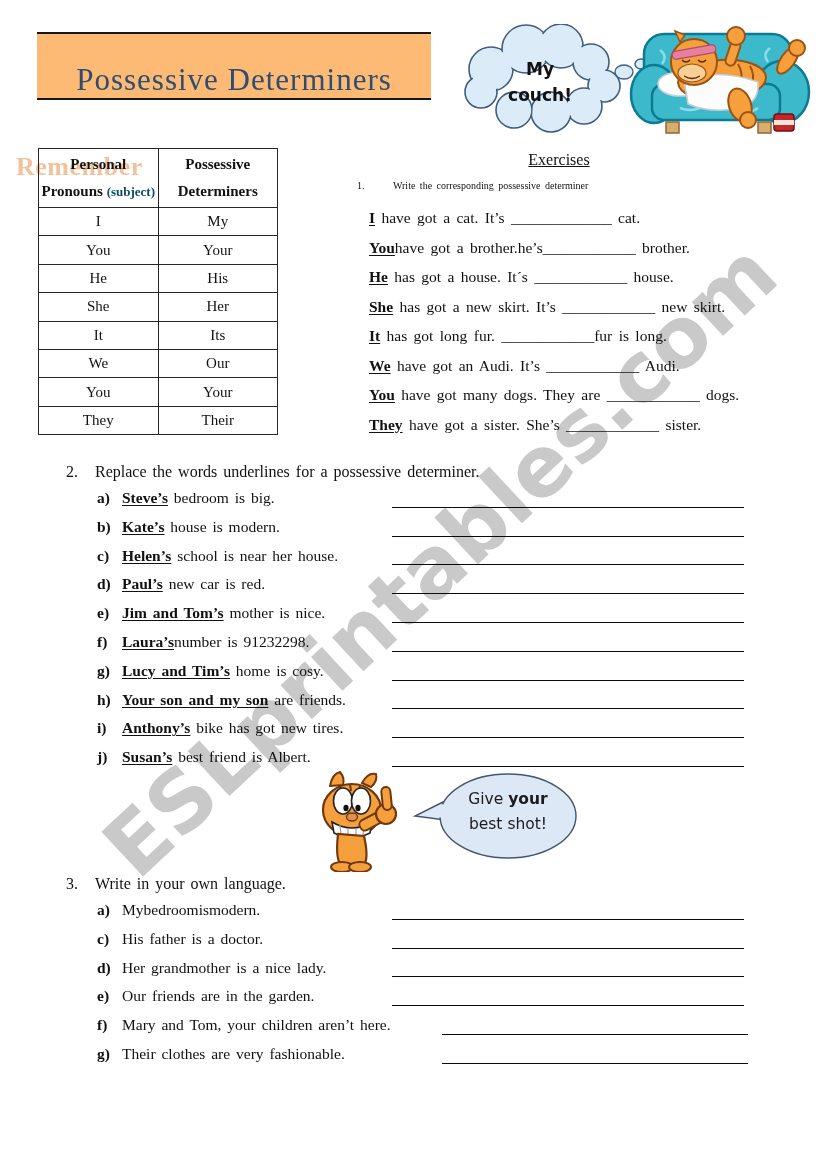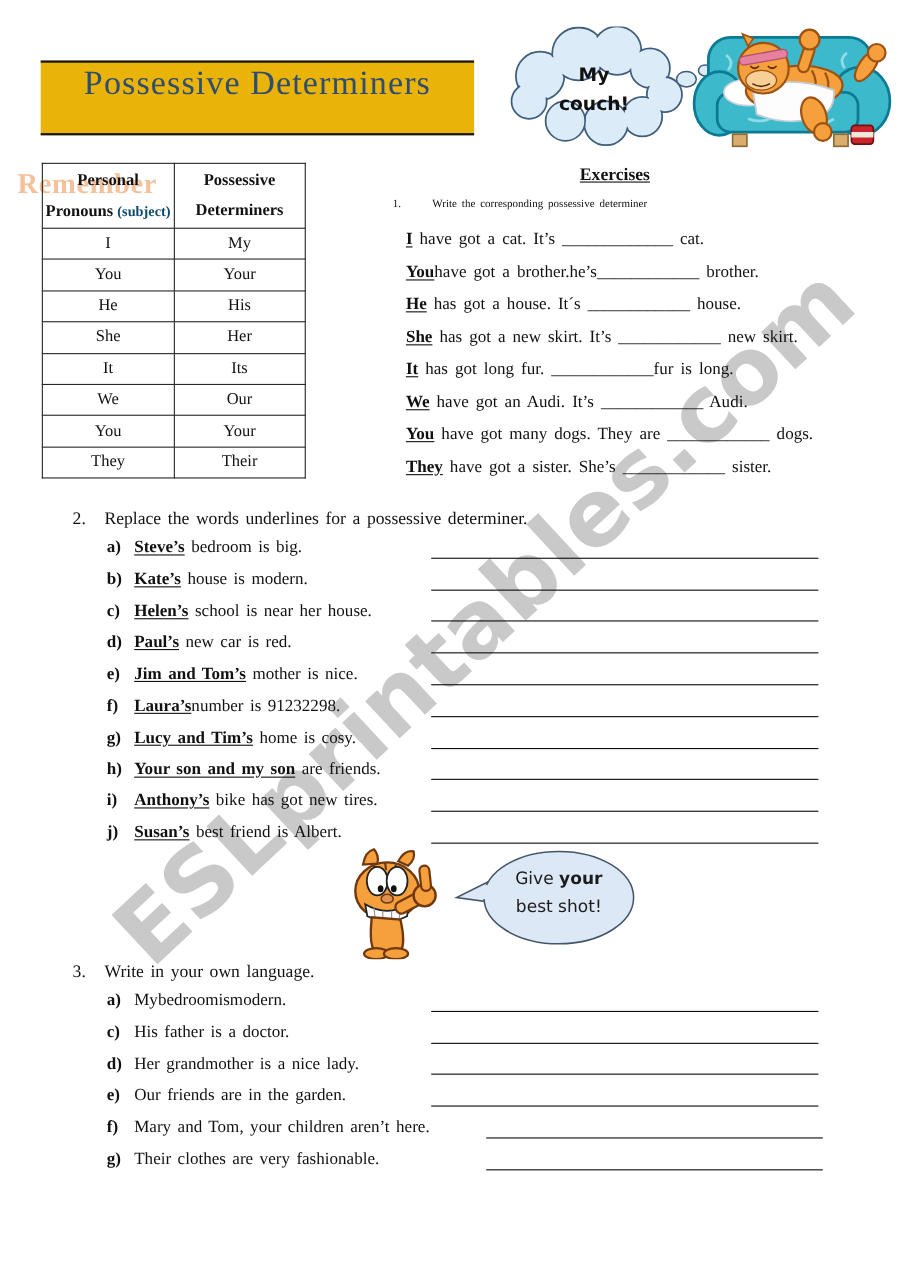--- a/index.html
+++ b/index.html
@@ -6,39 +6,39 @@
   .page {position:relative; width:826px; height:1169px; background:#ffffff; overflow:hidden;
          font-family:"Liberation Serif", serif; color:#111;}
 
   
   .watermark {position:absolute; left:440px; top:560px;
               transform:translate(-50%,-50%) rotate(-43deg);
               font-family:"DejaVu Sans", sans-serif; font-weight:bold; font-size:84px;
               color:#c9c9c9; white-space:nowrap; z-index:0;}
 
   
-  .title-box {position:absolute; left:37px; top:55px; width:394px; height:64px;
-              background:#eab308; border-top:2px solid #161616; border-bottom:2px solid #161616;
-              display:flex; align-items:flex-start; justify-content:center; z-index:2;}
+  .title-box {position:absolute; left:37px; top:32px; width:394px; height:64px;
+              background:#fdba74; border-top:2px solid #161616; border-bottom:2px solid #161616;
+              display:flex; align-items:flex-end; justify-content:center; z-index:2;}
   .title-text {font-size:31px; color:#2e4d71; letter-spacing:1px;}
 
   .remember {position:absolute; left:16px; top:152px; font-size:26px; font-weight:bold;
              color:#f3c19c; letter-spacing:0.5px; z-index:1;}
 
   
   .ptable {position:absolute; left:38px; top:148px; width:240px; border-collapse:collapse;
            z-index:2; text-align:center; table-layout:fixed;}
   .ptable th, .ptable td {border:1.6px solid #262626; font-size:15px; padding:0; background:transparent;}
   .ptable th {height:58px; font-weight:bold; line-height:27px;}
   .ptable td {height:27.4px; font-weight:normal;}
   .subject-note {color:#0c4a6e; font-size:13px;}
 
   
   .exblock {position:absolute; left:341px; top:149px; width:436px; z-index:2; font-size:15.5px;}
-  .ex-heading {text-align:center; font-weight:bold; text-decoration:underline; font-size:16px; line-height:22px;}
+  .ex-heading {text-align:center; font-weight:normal; text-decoration:underline; font-size:16px; line-height:22px;}
   .ex1-head {font-weight:normal; font-size:10px; line-height:26px; padding-left:16px; margin-top:2px; word-spacing:2px;}
   .ex1-head .num {display:inline-block; width:36px;}
   .ex1-items {margin-top:4px; line-height:29.5px; word-spacing:2.5px;margin-left:28px;}
   .subject {font-weight:bold; text-decoration:underline; text-underline-offset:2px;}
 
   
   .ex2, .ex3 {position:absolute; left:66px; width:712px; z-index:2; font-size:15.5px; word-spacing:2px;}
   .ex2 {top:460px;}
   .ex3 {top:872px;}
   .exnum-head {font-weight:normal; font-size:16px; line-height:24px;}

